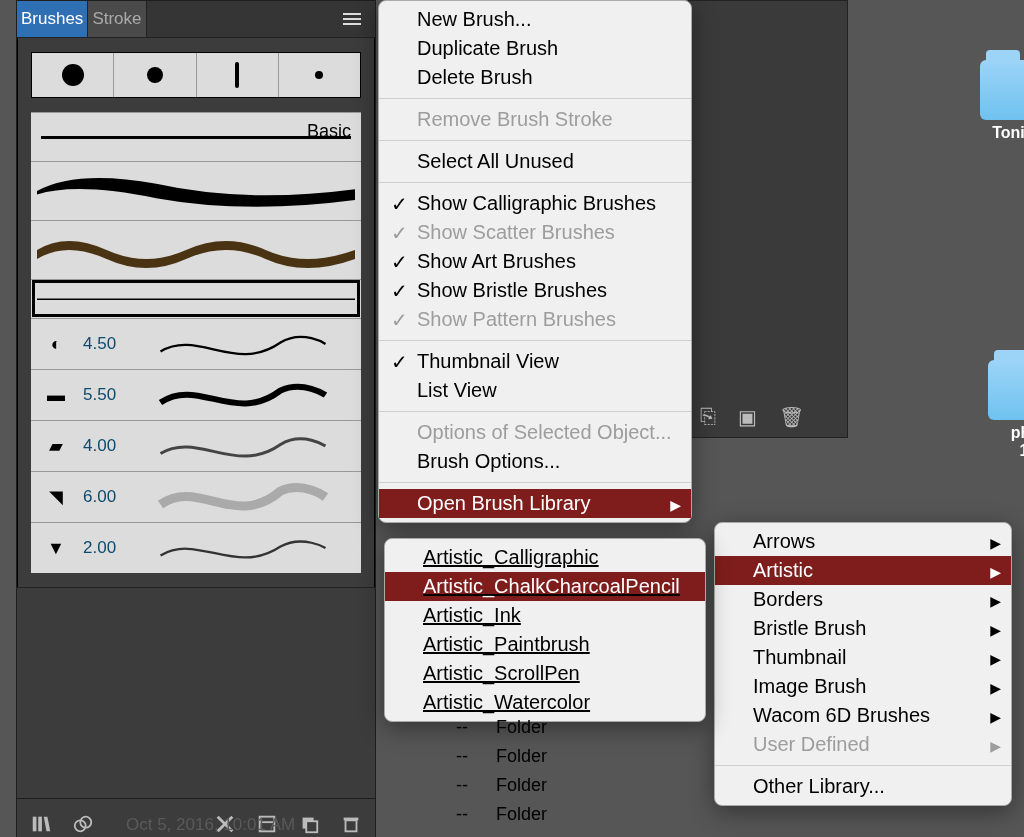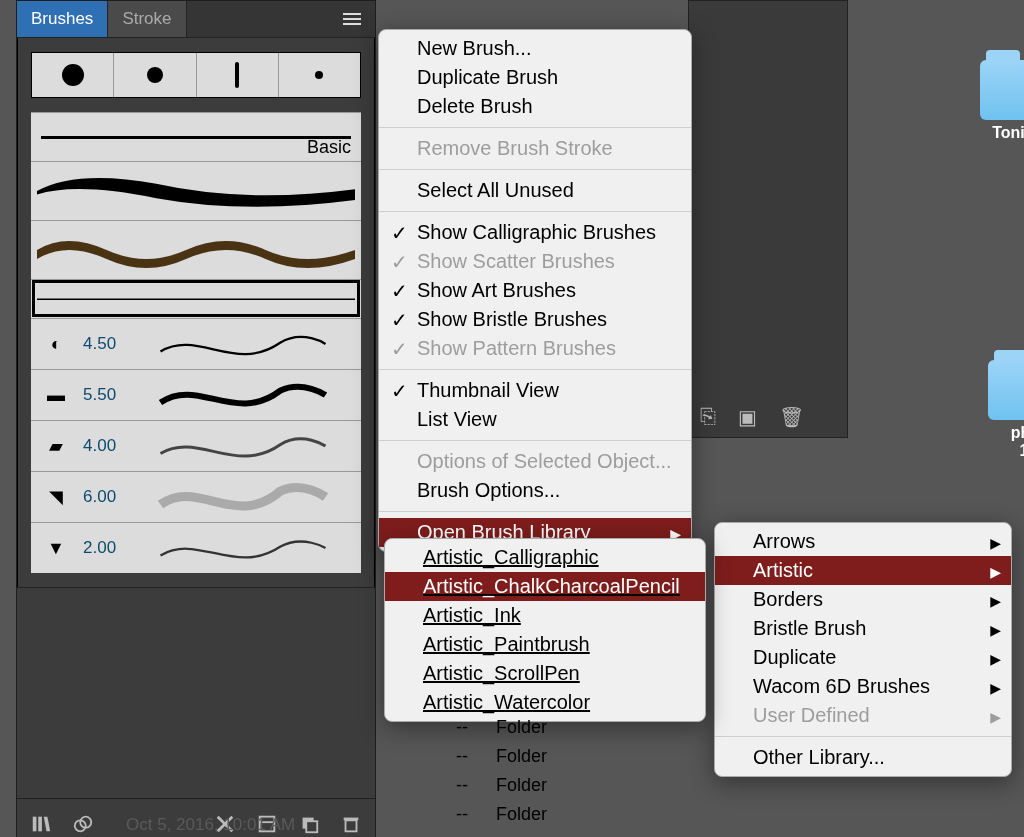--- a/index.html
+++ b/index.html
@@ -60,21 +60,21 @@
     border: 1px solid #1e1e1e;
     box-shadow: 0 0 0 1px #000 inset;
   }
   .panel-tabs {
     display:flex;
     background:#353535;
     border-bottom:1px solid #222;
     align-items:center;
   }
   .panel-tab {
-    padding:8px 14px;
+    padding:8px 4px;
     color:#aaa;
     font-size:17px;
     background:#4a4a4a;
     border-right:1px solid #222;
     cursor:pointer;
   }
   .panel-tab.active {
     background:#2f6fb3;
     color:#fff;
   }
@@ -113,21 +113,21 @@
     margin:0 14px;
     border-top:1px solid #999;
     height:48px;
     display:flex;align-items:center;
     position:relative;
     cursor:pointer;
   }
   .brush-row.tall{height:58px;}
   .brush-row:first-of-type{border-top:none;}
   .brush-row .basic-line{flex:1;height:3px;background:#000;margin:0 10px;}
-  .brush-row .basic-label{position:absolute;right:10px;top:24px;font-size:18px;color:#000;}
+  .brush-row .basic-label{position:absolute;right:10px;top:8px;font-size:18px;color:#000;}
   .brush-row .art1{flex:1;height:36px;margin:0 6px;}
   .brush-row .art2{flex:1;height:36px;margin:0 6px;}
   .brush-row .thinline{flex:1;height:3px;margin:6px;box-sizing:border-box;}
   .brush-row.sel{outline:3px solid #000;outline-offset:-4px;}
 
   .bristle-row{
     background:#dcdcdc;
     margin:0 14px;
     border-top:1px solid #999;
     height:50px;
@@ -336,21 +336,21 @@
       </div>
     <div class="ficon">
         <svg viewBox="0 0 24 24">
           <rect x="6" y="8" width="12" height="12" fill="none" stroke="#bbb" stroke-width="2"></rect>
           <rect x="4" y="5" width="16" height="3" fill="#bbb"></rect>
         </svg>
       </div>
   </div>
 </div>
 
-<div class="menu" id="menu-main" style="left:378px;top:0;width:312px;margin-top:29px;">
+<div class="menu" id="menu-main" style="left:378px;top:0;width:312px;">
     <div class="menu-item">New Brush...</div>
     <div class="menu-item">Duplicate Brush</div>
     <div class="menu-item">Delete Brush</div>
     <div class="menu-sep"></div>
     <div class="menu-item disabled">Remove Brush Stroke</div>
     <div class="menu-sep"></div>
     <div class="menu-item">Select All Unused</div>
     <div class="menu-sep"></div>
     <div class="menu-item checked">Show Calligraphic Brushes</div>
     <div class="menu-item disabled checked-dim">Show Scatter Brushes</div>
@@ -365,21 +365,22 @@
     <div class="menu-item">Brush Options...</div>
     <div class="menu-sep"></div>
     <div class="menu-item sub highlight">Open Brush Library</div>
   </div>
 
 <div class="menu" id="menu-sub2" style="left:714px;top:522px;width:296px;">
     <div class="menu-item sub">Arrows</div>
     <div class="menu-item sub highlight">Artistic</div>
     <div class="menu-item sub">Borders</div>
     <div class="menu-item sub">Bristle Brush</div>
-    <div class="menu-item sub">Duplicate</div>
+    <div class="menu-item sub">Thumbnail</div>
+    <div class="menu-item sub">Image Brush</div>
     <div class="menu-item sub">Wacom 6D Brushes</div>
     <div class="menu-item disabled sub">User Defined</div>
     <div class="menu-sep"></div>
     <div class="menu-item">Other Library...</div>
   </div>
 
 <div class="menu" id="menu-sub1" style="left:384px;top:538px;width:320px;text-decoration:underline;">
     <div class="menu-item">Artistic_Calligraphic</div>
     <div class="menu-item highlight">Artistic_ChalkCharcoalPencil</div>
     <div class="menu-item">Artistic_Ink</div>

